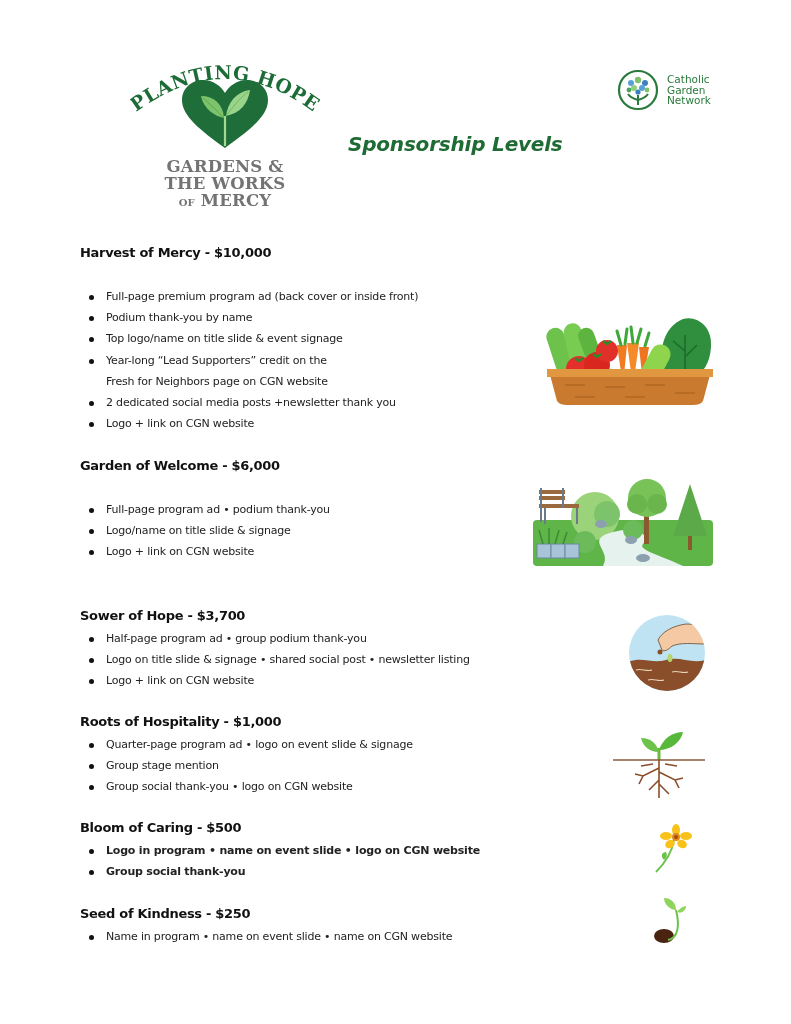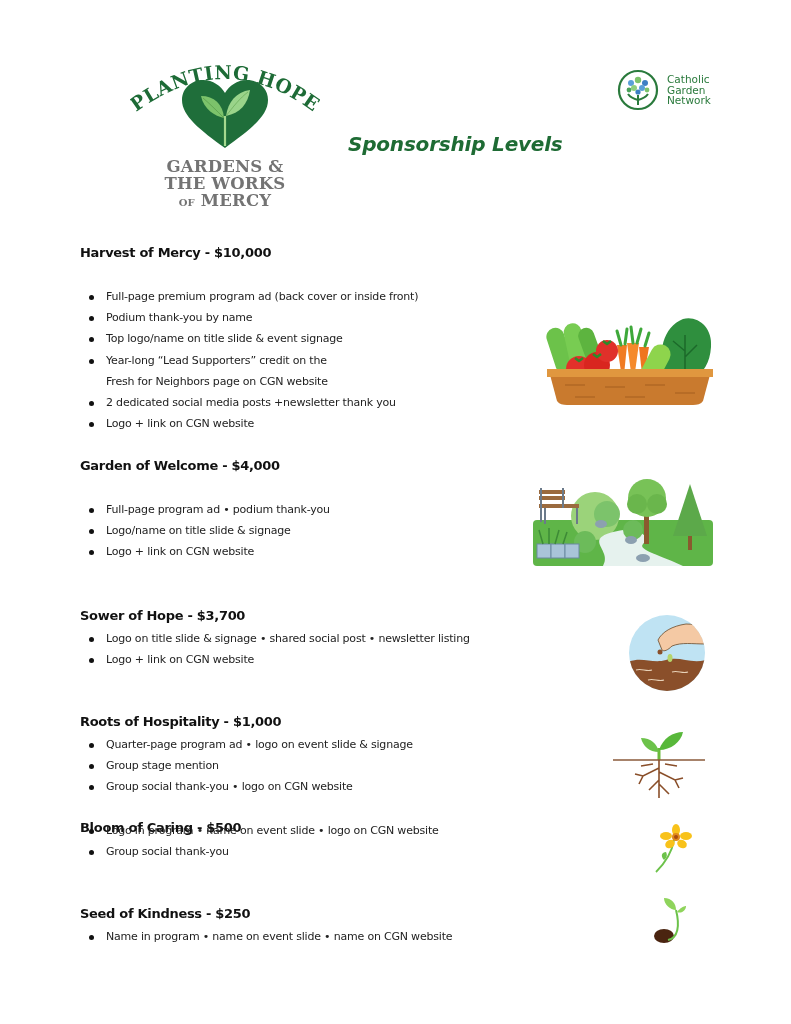--- a/index.html
+++ b/index.html
@@ -111,21 +111,21 @@
     <path d="M30,45 L34,48 L38,45 M48,41 L52,44 L56,41 M58,28 L62,31 L66,28" stroke="#2d8a2a" stroke-width="2.5" fill="none"></path>
 
     <rect x="100" y="30" width="20" height="44" rx="10" fill="#8ed44c" transform="rotate(28 110 52)"></rect>
 
     <path d="M4,58 L166,58 L158,88 C156,91 152,92 148,92 L22,92 C18,92 14,91 12,88 Z" fill="#c97a2e"></path>
     <path d="M2,56 L168,56 L168,64 L2,64 Z" fill="#e0973f" rx="4"></path>
     <path d="M20,72 L40,72 M60,74 L80,74 M100,72 L120,72 M130,80 L150,80 M30,84 L50,84 M80,84 L100,84" stroke="#a55e1e" stroke-width="1.2"></path>
   </svg>
 </div>
 
-<div class="level-title" style="top:458px;">Garden of Welcome - $4,000</div>
+<div class="level-title" style="top:458px;">Garden of Welcome - $6,000</div>
 <ul class="benefits" style="top:499px;">
   <li>Full-page program ad • podium thank-you</li>
   <li>Logo/name on title slide &amp; signage</li>
   <li>Logo + link on CGN website</li>
 </ul>
 <div class="illus" style="left:533px;top:474px;width:180px;height:92px;">
   <svg viewBox="0 0 180 92">
     <rect x="0" y="46" width="180" height="46" rx="4" fill="#5fb548"></rect>
     <circle cx="62" cy="42" r="24" fill="#9bd37a"></circle>
 
@@ -154,20 +154,21 @@
     <path d="M10,70 L6,56 M16,70 L16,54 M22,70 L26,56 M30,70 L34,58" stroke="#3d8a36" stroke-width="1.5"></path>
 
     <ellipse cx="68" cy="50" rx="6" ry="4" fill="#8ca0b0"></ellipse>
     <ellipse cx="98" cy="66" rx="6" ry="4" fill="#8ca0b0"></ellipse>
     <ellipse cx="110" cy="84" rx="7" ry="4" fill="#8ca0b0"></ellipse>
   </svg>
 </div>
 
 <div class="level-title" style="top:608px;">Sower of Hope - $3,700</div>
 <ul class="benefits" style="top:628px;">
+  <li>Half-page program ad • group podium thank-you</li>
   <li>Logo on title slide &amp; signage • shared social post • newsletter listing</li>
   <li>Logo + link on CGN website</li>
 </ul>
 <div class="illus" style="left:628px;top:614px;width:78px;height:78px;">
   <svg viewBox="0 0 78 78">
     <defs>
         <clipPath id="c1">
           <circle cx="39" cy="39" r="38"></circle>
         </clipPath>
       </defs>
@@ -192,21 +193,21 @@
   <svg viewBox="0 0 92 75">
     <path d="M46,32 L46,20" stroke="#6cbb3a" stroke-width="3"></path>
     <path d="M46,24 C36,24 30,18 28,10 C38,10 44,16 46,24 Z" fill="#6cc24a"></path>
     <path d="M46,22 C50,10 60,4 70,4 C68,14 58,22 46,22 Z" fill="#58b83a"></path>
     <line x1="0" y1="32" x2="92" y2="32" stroke="#8a5a3a" stroke-width="1.5"></line>
     <path d="M46,32 L46,70 M46,40 L30,48 L22,46 M46,44 L62,52 L70,50 M46,52 L36,62 M46,56 L56,66 M30,48 L26,56 M62,52 L66,60 M40,36 L28,38 M52,36 L64,38" stroke="#8a4f2a" stroke-width="1.6" fill="none"></path>
   </svg>
 </div>
 
 <div class="level-title" style="top:820px;">Bloom of Caring - $500</div>
-<ul class="benefits" style="top:820px;">
+<ul class="benefits" style="top:840px;font-weight:bold;">
   <li>Logo in program • name on event slide • logo on CGN website</li>
   <li>Group social thank-you</li>
 </ul>
 <div class="illus" style="left:652px;top:824px;width:42px;height:52px;">
   <svg viewBox="0 0 42 52">
     <path d="M22,16 C20,28 14,38 4,48" stroke="#6cc24a" stroke-width="1.8" fill="none"></path>
     <path d="M12,36 C8,32 10,28 14,28 C16,32 14,34 12,36 Z" fill="#6cc24a"></path>
     <g fill="#f8c21a">
       <ellipse cx="24" cy="6" rx="4" ry="6"></ellipse>
       <ellipse cx="34" cy="12" rx="6" ry="4"></ellipse>

